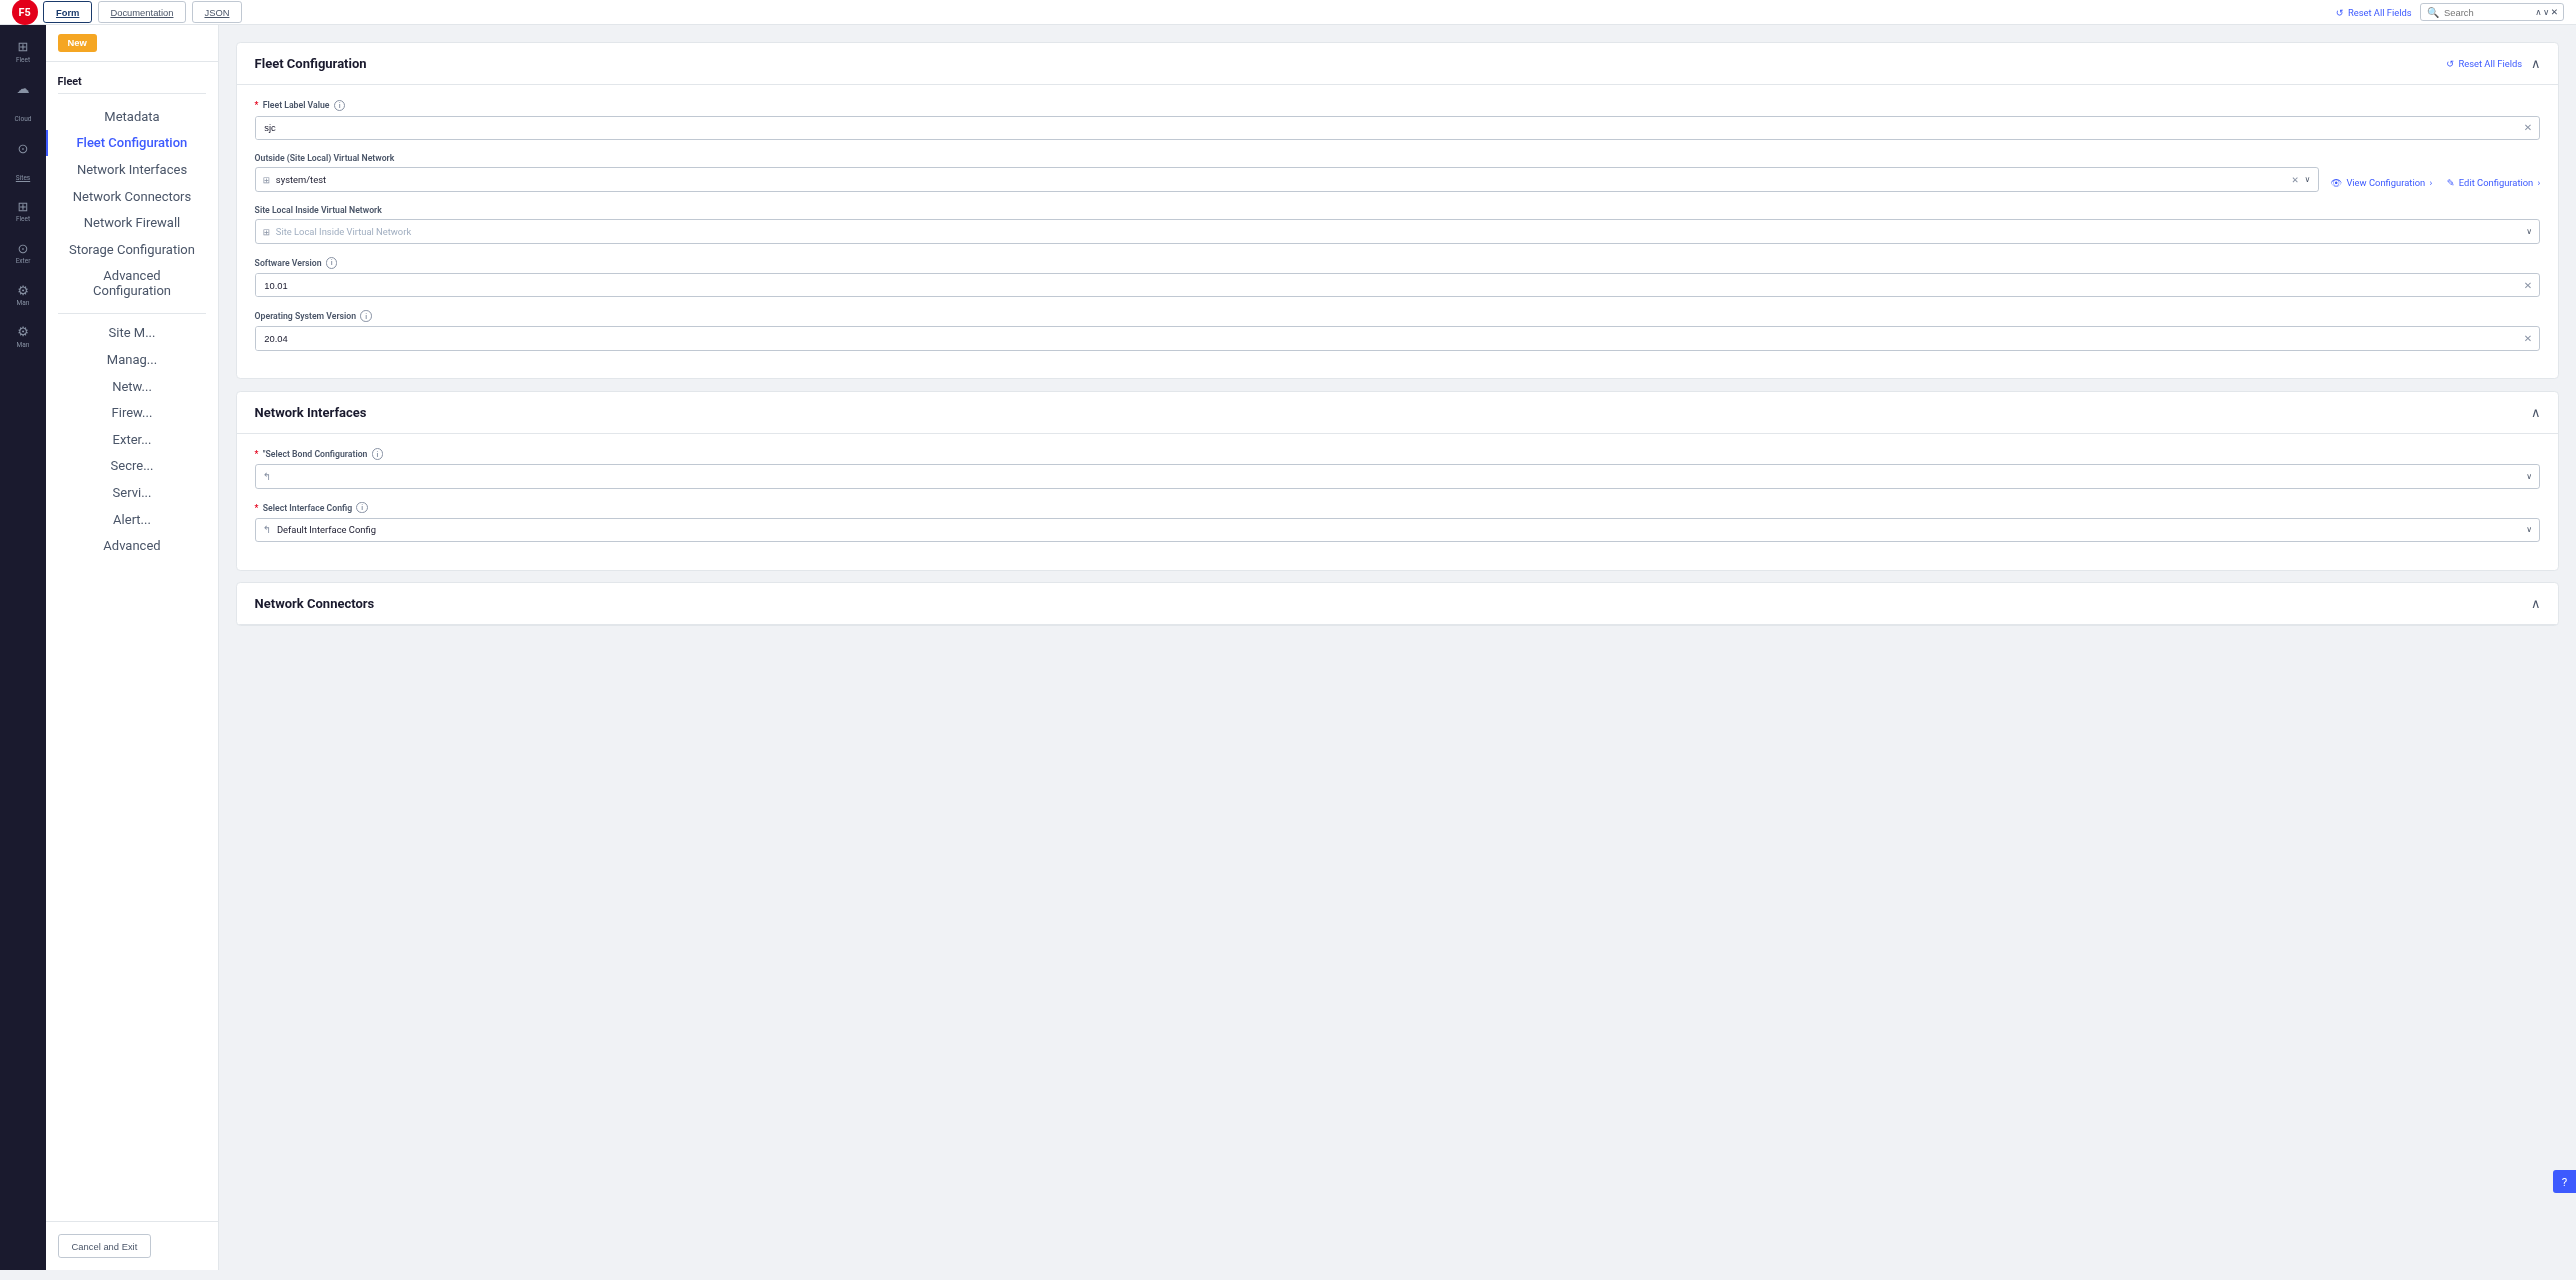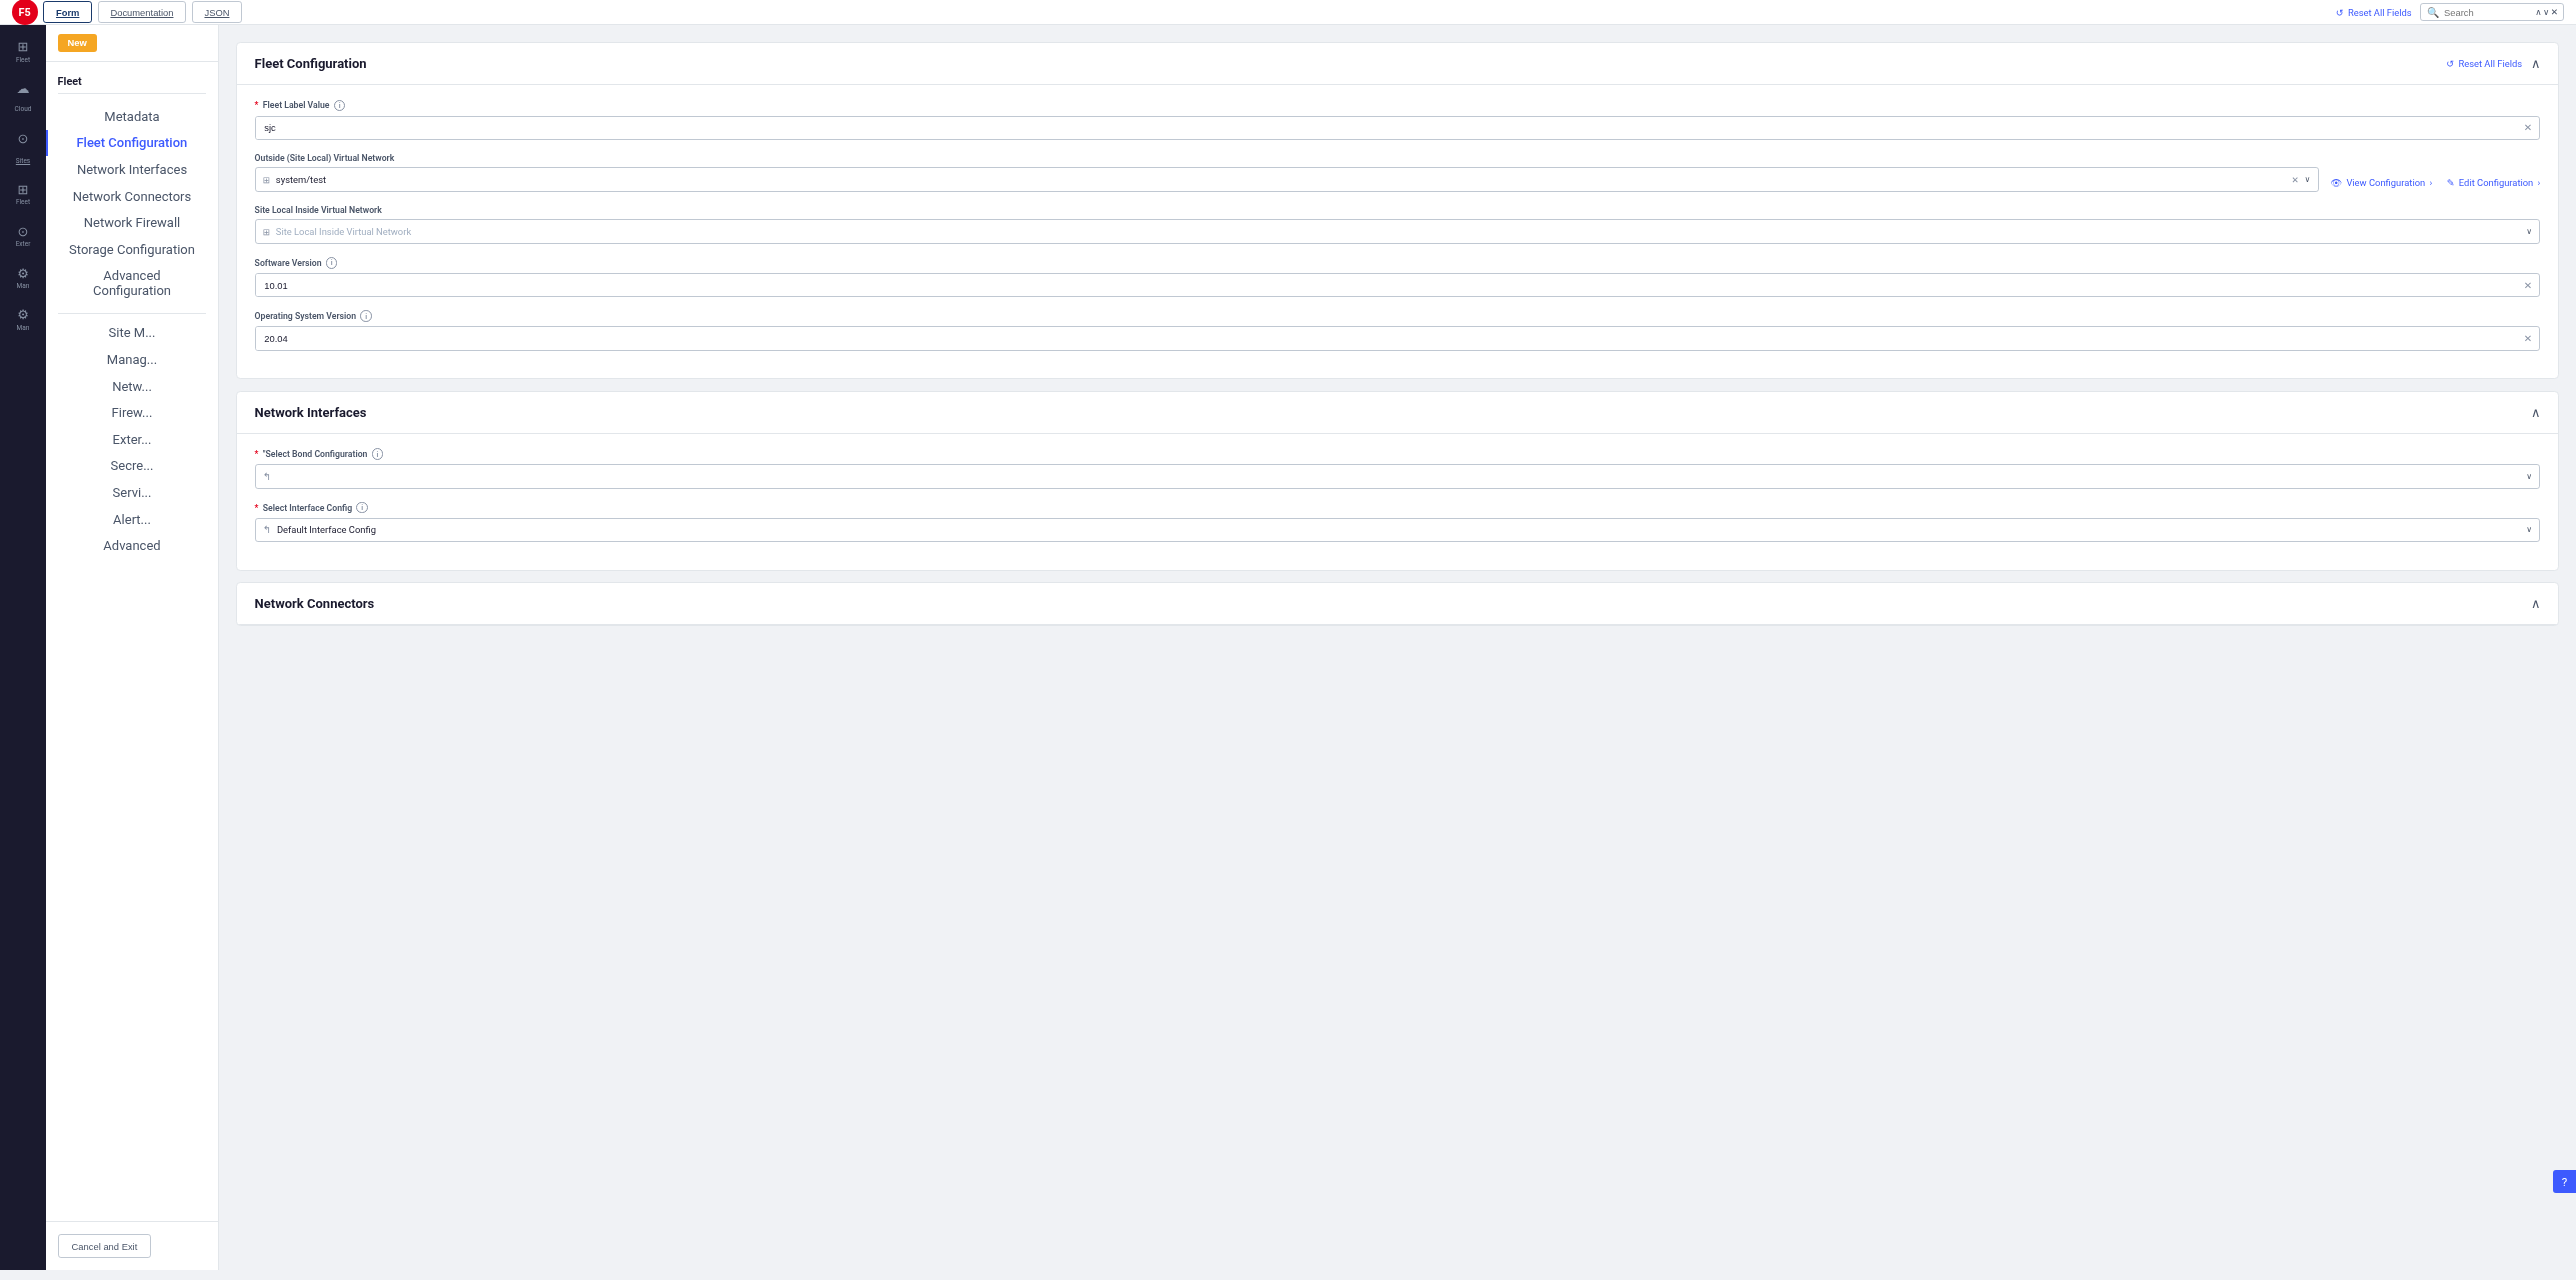--- a/index.html
+++ b/index.html
@@ -165,25 +165,25 @@
 
 <div class="layout">
 
   <div class="left-panel">
     <div class="left-panel-item">
       <div class="left-panel-icon">⊞</div>
       <div style="font-size:6.5px; color:#8892a4; margin-top:1.4px;">Fleet</div>
     </div>
     <div class="left-panel-item">
       <div class="left-panel-icon">☁</div>
-      <div style="font-size:6.5px; color:#8892a4; margin-top:9px;">Cloud</div>
+      <div style="font-size:6.5px; color:#8892a4; margin-top:19px;">Cloud</div>
     </div>
     <div class="left-panel-item">
       <div class="left-panel-icon">⊙</div>
-      <div style="font-size:6.5px; color:#8892a4; margin-top:11px;text-decoration:underline;">Sites</div>
+      <div style="font-size:6.5px; color:#8892a4; margin-top:18px;text-decoration:underline;">Sites</div>
     </div>
     <div class="left-panel-item">
       <div class="left-panel-icon">⊞</div>
       <div style="font-size:6.5px; color:#8892a4; margin-top:1.4px;">Fleet</div>
     </div>
     <div class="left-panel-item">
       <div class="left-panel-icon">⊙</div>
       <div style="font-size:6.5px; color:#8892a4; margin-top:1.4px;">Exter</div>
     </div>
     <div class="left-panel-item">

